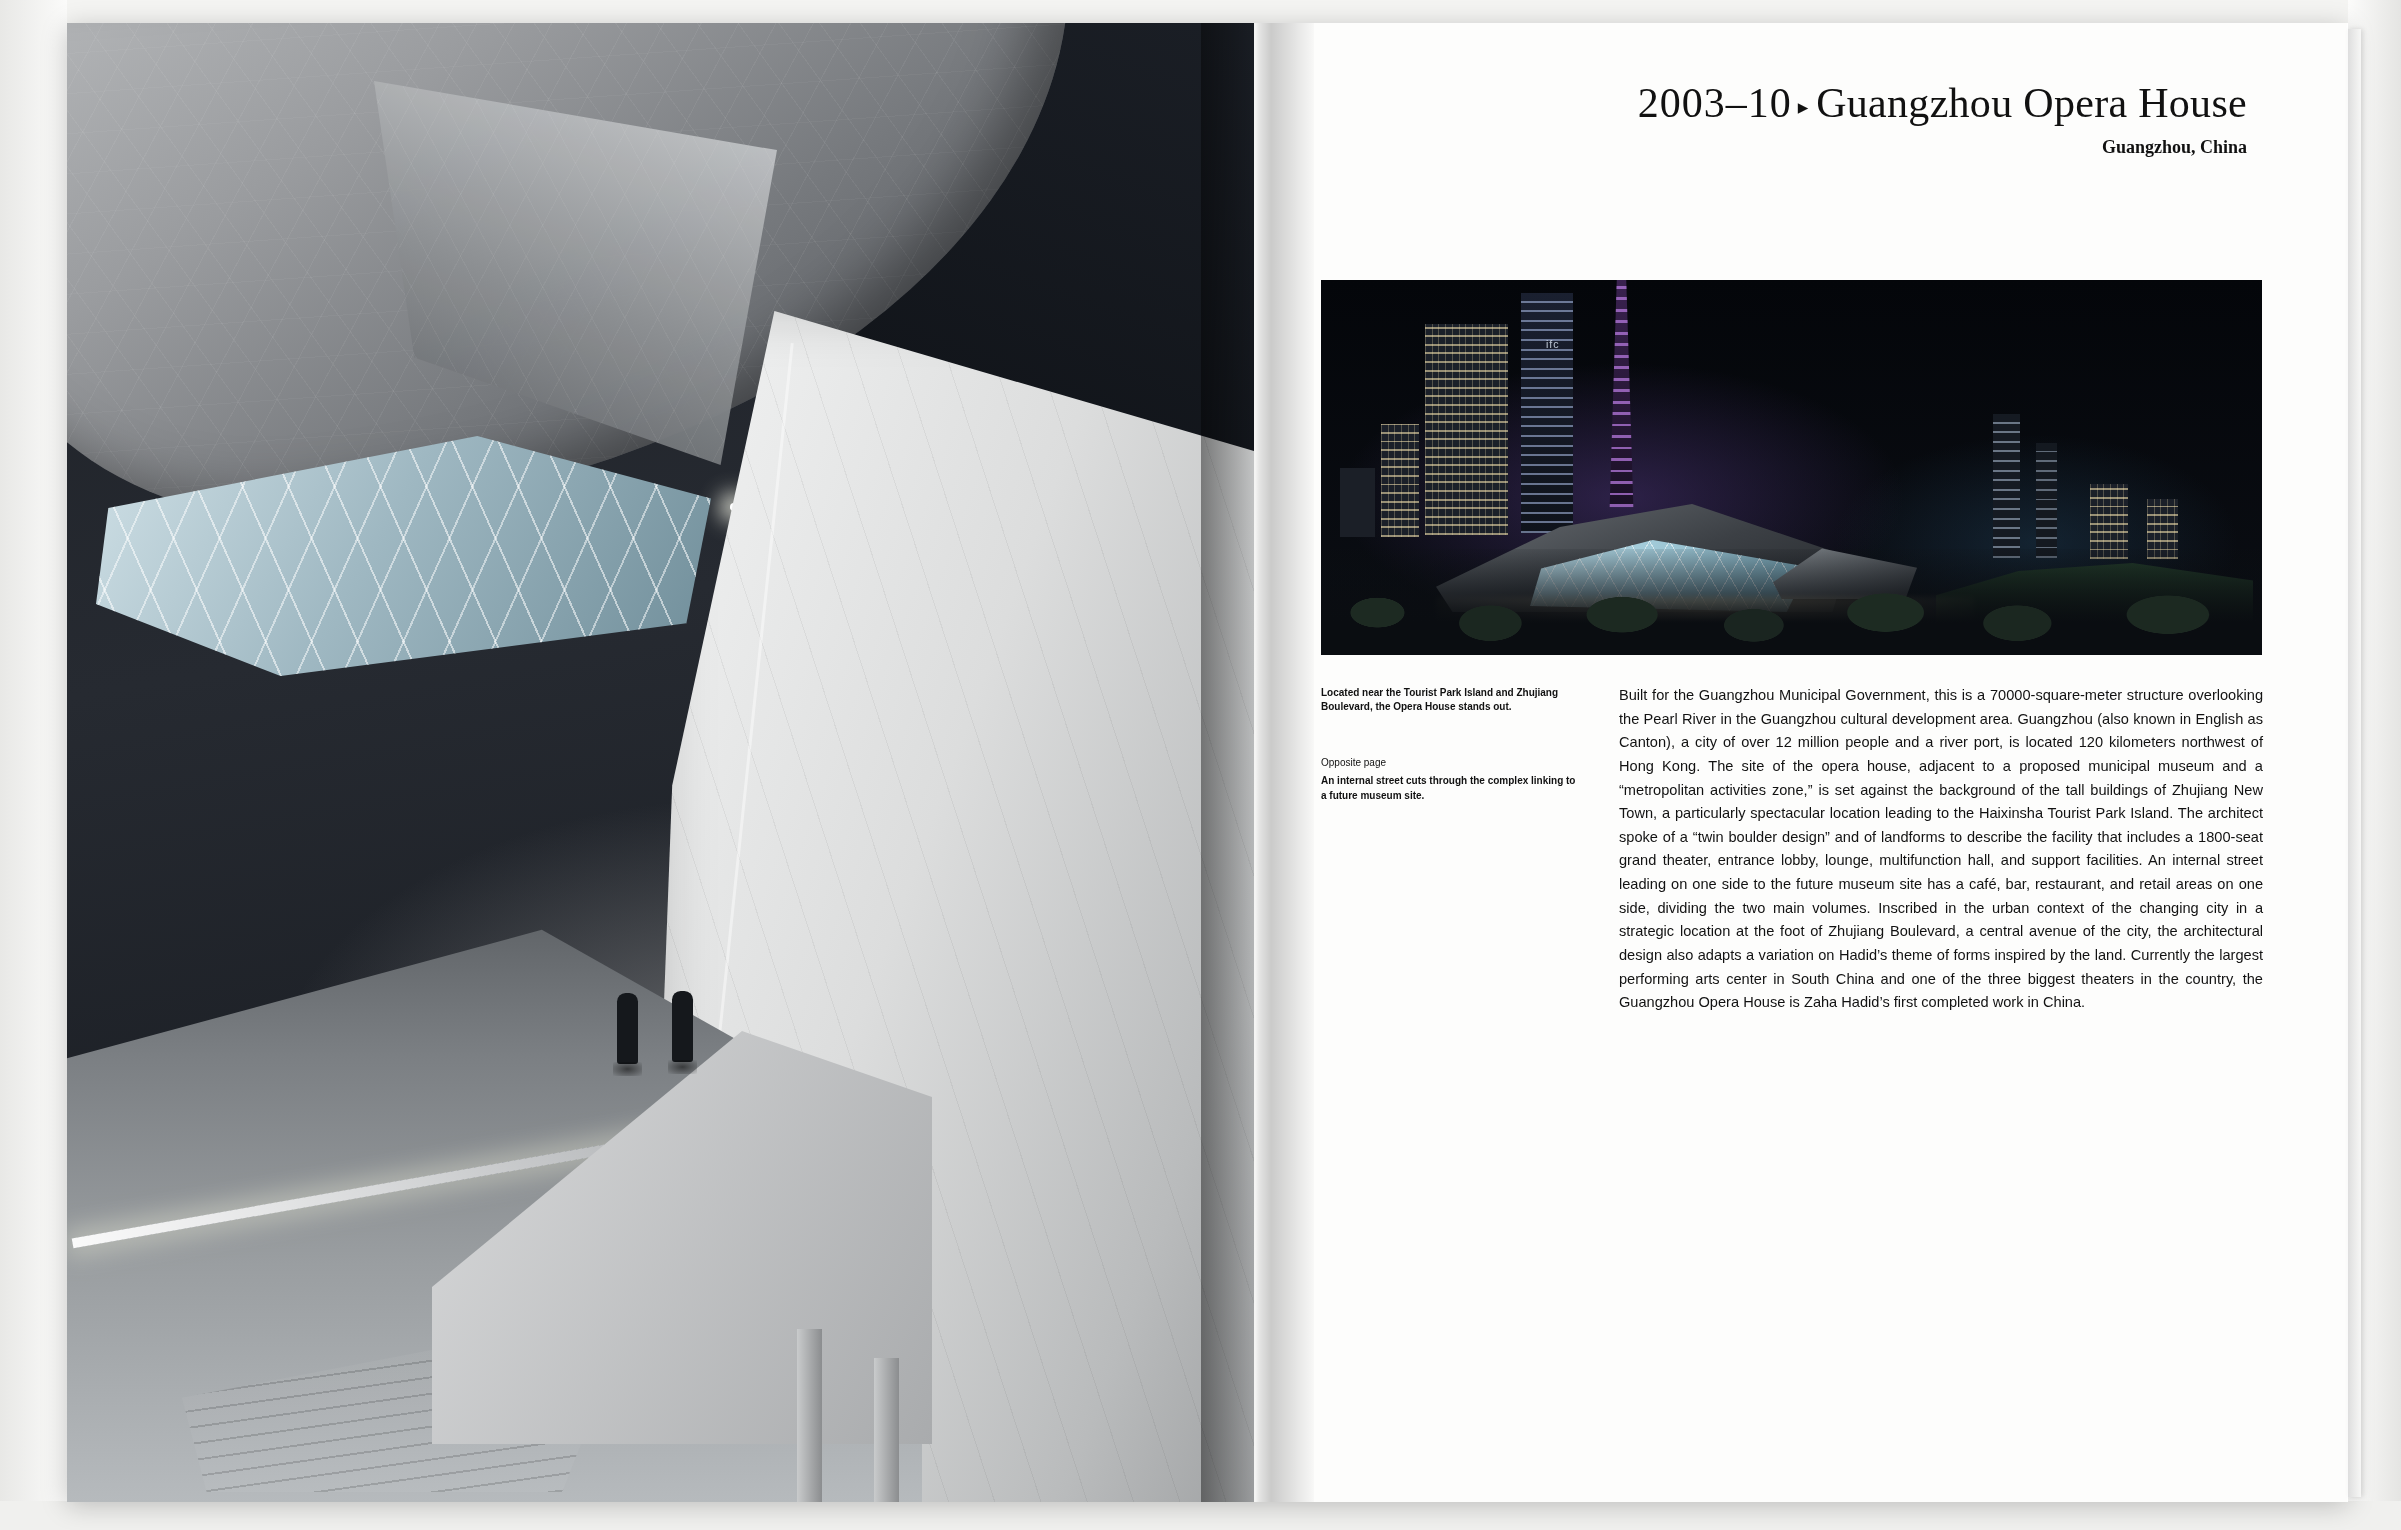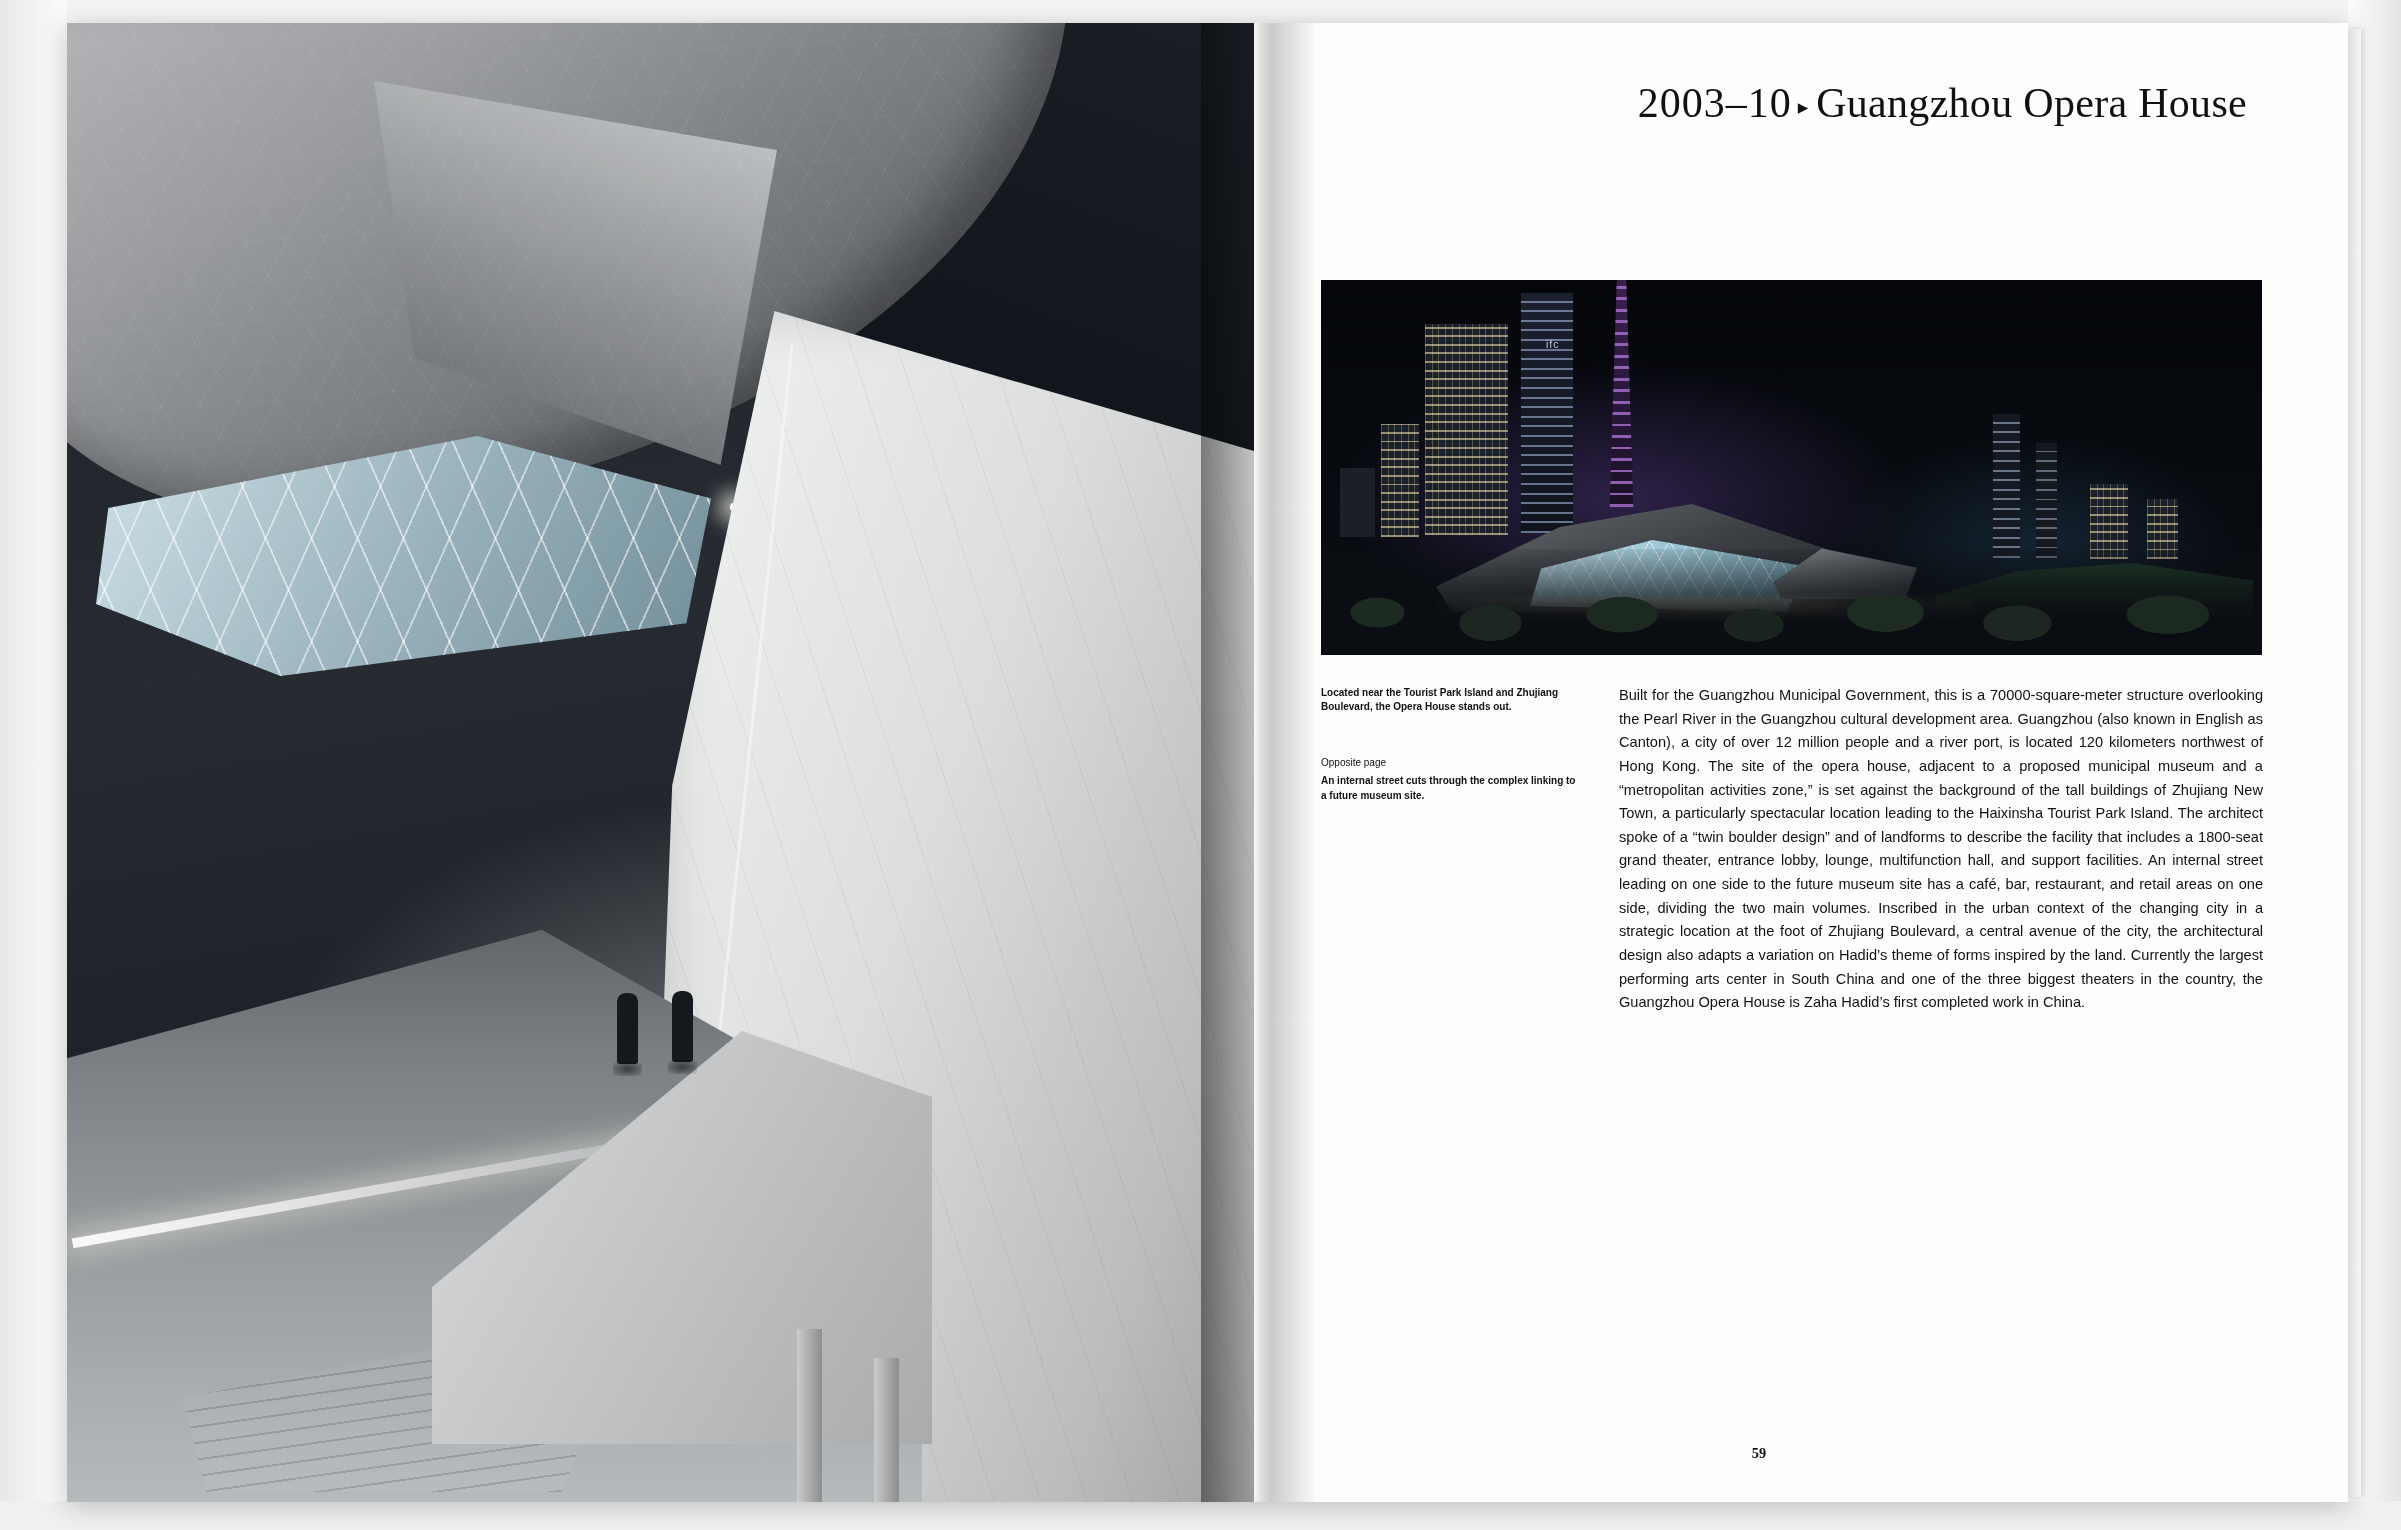--- a/index.html
+++ b/index.html
@@ -504,20 +504,21 @@
         <div class="figure" style="left:605px; top:968px;"></div>
       </div>
     </div>
 
     <div class="page-right">
 
       <div class="headline-row">
         <div class="headline">
           <span class="years">2003–10</span><span class="sep">▸</span><span class="title">Guangzhou Opera House</span>
         </div>
+        <div class="subhead">Guangzhou, China</div>
       </div>
 
       <div class="photo-right">
         <div class="pr-sky"></div>
 
         <div class="tower lit" style="left:104px; top:44px; width:83px; height:211px;"></div>
         <div class="tower lit" style="left:60px; top:144px; width:38px; height:113px;"></div>
         <div class="tower" style="left:19px; top:188px; width:35px; height:69px;"></div>
         <div class="ctf"></div>
         <div class="cantonTower"></div>
@@ -537,20 +538,19 @@
       </div>
 
       <div class="caption-col">
         <div class="cap-bold">Located near the Tourist Park Island and Zhujiang Boulevard, the Opera House stands out.</div>
         <div class="cap-light">Opposite page</div>
         <div class="cap-bold2">An internal street cuts through the complex linking to a future museum site.</div>
       </div>
 
       <div class="body-col">Built for the Guangzhou Municipal Government, this is a 70000-square-meter structure overlooking the Pearl River in the Guangzhou cultural development area. Guangzhou (also known in English as Canton), a city of over 12 million people and a river port, is located 120 kilometers northwest of Hong Kong. The site of the opera house, adjacent to a proposed municipal museum and a “metropolitan activities zone,” is set against the background of the tall buildings of Zhujiang New Town, a particularly spectacular location leading to the Haixinsha Tourist Park Island. The architect spoke of a “twin boulder design” and of landforms to describe the facility that includes a 1800-seat grand theater, entrance lobby, lounge, multifunction hall, and support facilities. An internal street leading on one side to the future museum site has a café, bar, restaurant, and retail areas on one side, dividing the two main volumes. Inscribed in the urban context of the changing city in a strategic location at the foot of Zhujiang Boulevard, a central avenue of the city, the architectural design also adapts a variation on Hadid’s theme of forms inspired by the land. Currently the largest performing arts center in South China and one of the three biggest theaters in the country, the Guangzhou Opera House is Zaha Hadid’s first completed work in China.</div>
 
-      <div class="folio">59</div>
     </div>
 
     <div class="gutter"></div>
     <div class="page-edge-right"></div>
   </div>
 </div>
 
 
 </body></html>

